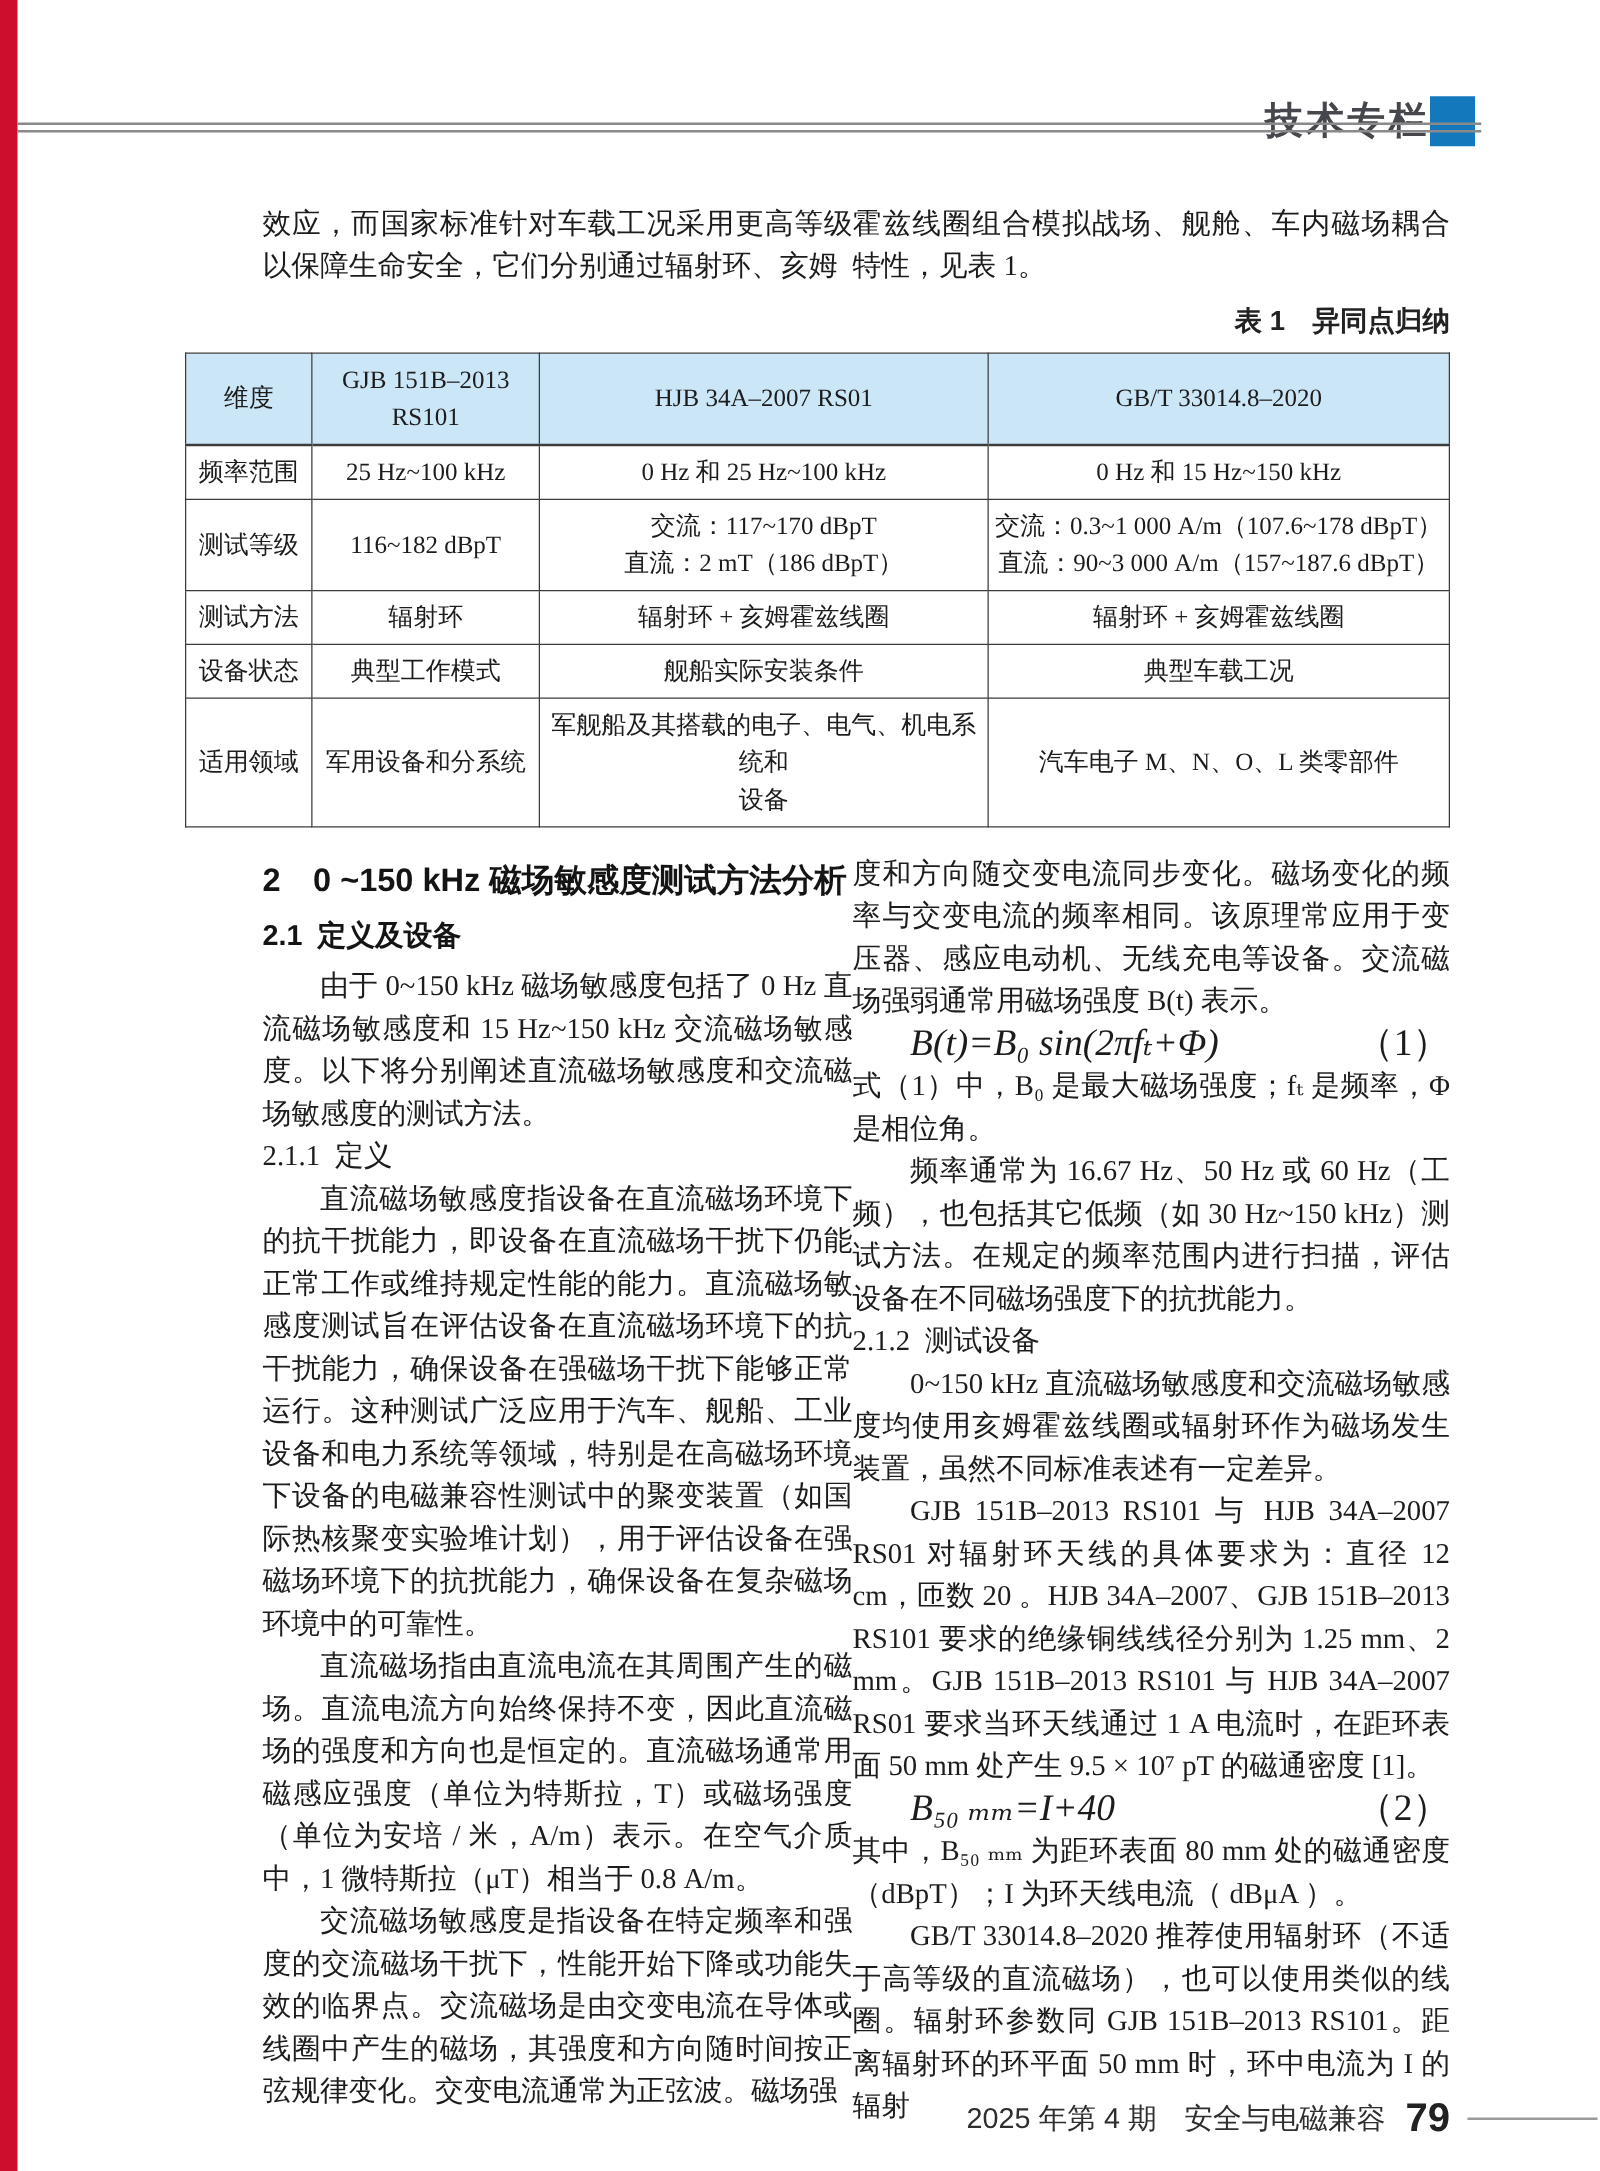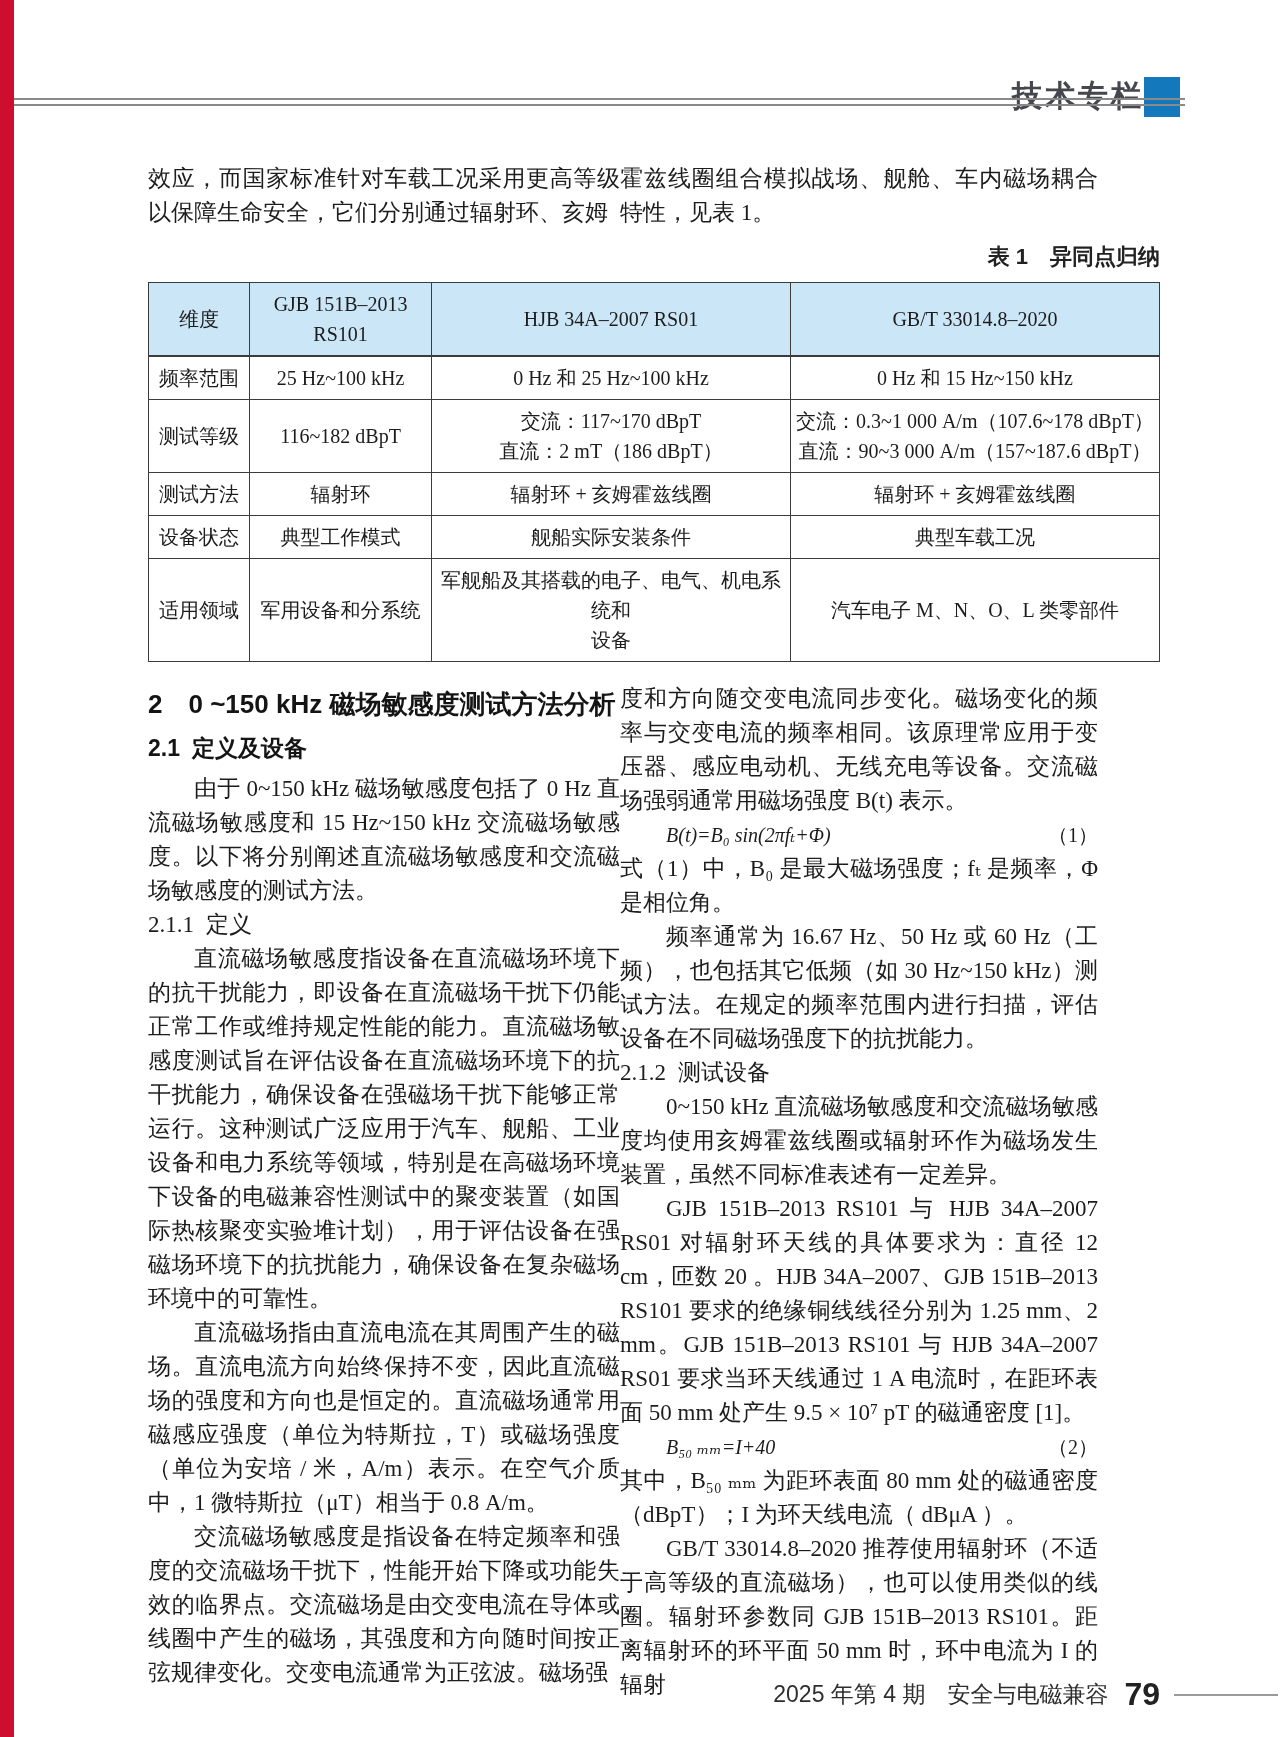--- a/index.html
+++ b/index.html
@@ -6,41 +6,41 @@
   .page{position:relative;width:1280px;height:1737px;background:#ffffff;margin:0 auto;
         overflow:hidden;font-family:"Liberation Serif","DejaVu Serif","DejaVu Sans",serif;color:#1c1c1c;}
   .red-strip{position:absolute;left:0;top:0;width:14px;height:1737px;background:#ce0e2d;}
   .header{position:absolute;top:48px;right:100px;display:flex;align-items:center;gap:0;margin-top:28px;}
   .header-label{font-family:"Liberation Sans","DejaVu Sans",sans-serif;font-size:30px;font-weight:bold;
                 color:#45474c;letter-spacing:3px;}
   .blue-square{width:36px;height:40px;background:#1478bd;}
   .double-rule{position:absolute;top:98px;left:14px;width:1171px;height:4px;
                border-top:2px solid #8a8a8a;border-bottom:2px solid #8a8a8a;}
   .content{position:absolute;left:148px;top:162px;width:1012px;}
-  .two-col{display:flex;justify-content:flex-start;}
+  .two-col{display:flex;justify-content:flex-end;}
   .col-left{width:472px;}
   .col-right{width:478px;}
   p.body-p{margin:0;font-size:23px;line-height:34px;text-align:justify;text-indent:2em;}
   p.no-indent{text-indent:0;}
   .table-block{margin-top:12px;}
   .table-title{text-align:right;font-family:"Liberation Sans","DejaVu Sans",sans-serif;
                font-weight:bold;font-size:22px;margin:10px 0 10px 0;color:#222;}
   table.cmp{width:100%;border-collapse:collapse;table-layout:fixed;}
   table.cmp th,table.cmp td{border:1.5px solid #3c3c3c;text-align:center;vertical-align:middle;
                font-size:20px;line-height:30px;padding:6px 4px;white-space:pre-line;font-weight:normal;}
   table.cmp th{background:#cbe6f7;border-bottom:2.5px solid #3c3c3c;}
   col.c1{width:10%;} col.c2{width:18%;} col.c3{width:35.5%;} col.c4{width:36.5%;}
   .body-cols{margin-top:20px;}
   h2.sec2{margin:4px 0 10px 0;font-family:"Liberation Sans","DejaVu Sans",sans-serif;
           font-size:26px;line-height:36px;color:#141414;}
   h3.sec21{margin:0 0 8px 0;font-family:"Liberation Sans","DejaVu Sans",sans-serif;
            font-size:23px;line-height:32px;color:#141414;}
   .h4{font-size:23px;line-height:34px;margin:0;}
   .sec-num2{margin-right:26px;} .sec-num3{margin-right:12px;} .sec-num4{margin-right:12px;}
-  .formula{display:flex;align-items:baseline;font-size:20px;line-height:34px;}
+  .formula{display:flex;align-items:baseline;font-size:30px;line-height:34px;}
   .f-expr{margin-left:46px;flex:1;font-style:italic;}
   .f-num{font-style:normal;}
   .footer{position:absolute;top:1676px;right:2px;display:flex;align-items:center;
           font-family:"Liberation Sans","DejaVu Sans",sans-serif;color:#2e2e2e;}
   .f-issue{font-size:23px;}
   .f-journal{font-size:23px;margin-left:22px;}
   .f-page{font-size:32px;margin-left:16px;font-weight:bold;color:#222;}
   .f-rule{width:104px;height:2px;background:#9a9a9a;margin-left:14px;}
 </style>
 </head>

